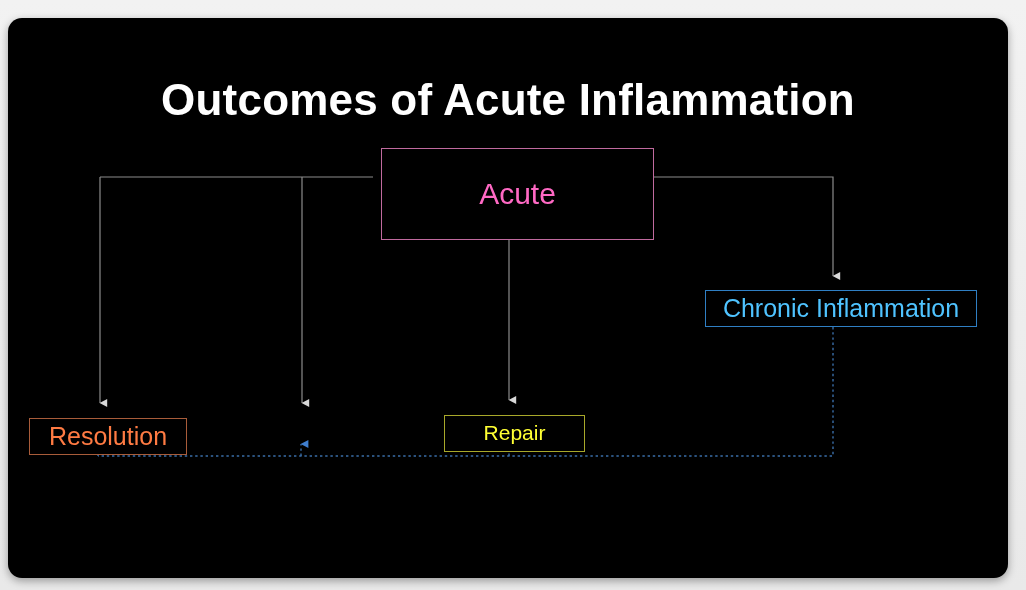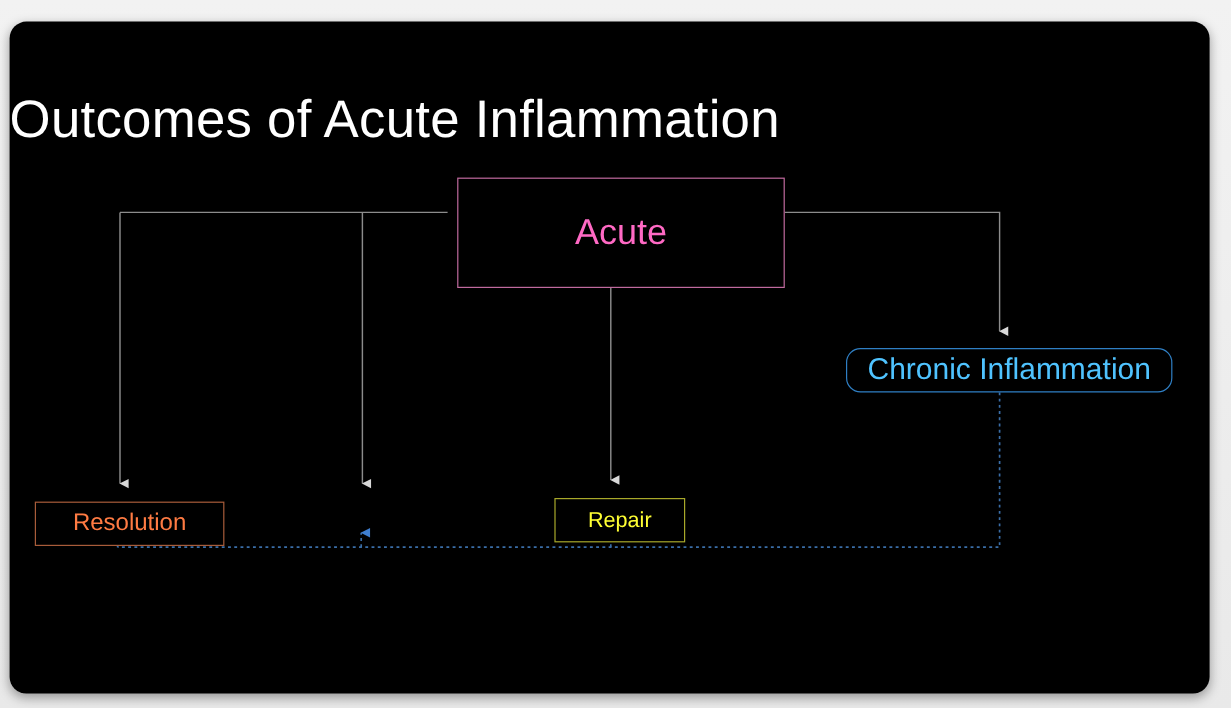--- a/index.html
+++ b/index.html
@@ -32,24 +32,24 @@
     box-shadow: 0 3px 9px rgba(0,0,0,0.35), 0 0 0 1px rgba(255,255,255,0.04);
     overflow: hidden;
   }
 
   
   #title {
     position: absolute;
     left: 0;
     top: 58px;
     width: 1000px;
-    text-align: left;
+    text-align: center;
     color: #ffffff;
     font-size: 44px;
-    font-weight: 400;
+    font-weight: 700;
     letter-spacing: 0.2px;
     line-height: 1.1;
     white-space: nowrap;
     font-family: "Liberation Sans", sans-serif;
   }
 
   
   .node {
     position: absolute;
     box-sizing: border-box;
@@ -86,41 +86,41 @@
     font-size: 25px;
   }
 
   #node-resolution {
     left: 21px;
     top: 400px;
     width: 158px;
     height: 37px;
     border-color: #a85c3a;
     color: #ff7b43;
-    font-size: 20px;
+    font-size: 25px;
   }
 
   #node-regeneration {
     left: 218px;
     top: 400px;
     width: 168px;
     height: 37px;
     border-color: #a8862a;
     color: #ffb627;
     font-size: 25px;
   }
 
   #node-repair {
-    left: 454px;
+    left: 436px;
     top: 397px;
-    width: 109px;
+    width: 141px;
     height: 37px;
     border-color: #a8a82a;
     color: #ffff33;
-    font-size: 18px;
+    font-size: 21px;
   }
 
   
   #wires {
     position: absolute;
     left: 0;
     top: 0;
     width: 1000px;
     height: 560px;
     pointer-events: none;
@@ -173,21 +173,21 @@
       </g>
       <g>
         <path d="M501,438 L501,423" stroke="#3a6ea8" stroke-width="1.4" fill="none" stroke-dasharray="2.4 2.8" marker-end="url(#arrow-up-blue)"></path>
       </g>
     </svg>
 
     <div class="node" id="node-acute" style="color: rgb(255, 105, 196); border-color: rgb(192, 106, 158);">
       <span class="ln">Acute</span>
     </div>
 
-    <div class="node" id="node-chronic" style="color: rgb(79, 195, 255); border-color: rgb(47, 127, 196); border-radius: 12px;">
+    <div class="node" id="node-chronic" style="color: rgb(79, 195, 255); border-color: rgb(47, 127, 196);">
       <span>Chronic Inflammation</span>
     </div>
 
     <div class="node" id="node-resolution" style="color: rgb(255, 123, 67); border-color: rgb(168, 92, 58);">
       <span>Resolution</span>
     </div>
 
 
     <div class="node" id="node-repair" style="color: rgb(255, 255, 51); border-color: rgb(168, 168, 42);">
       <span>Repair</span>

